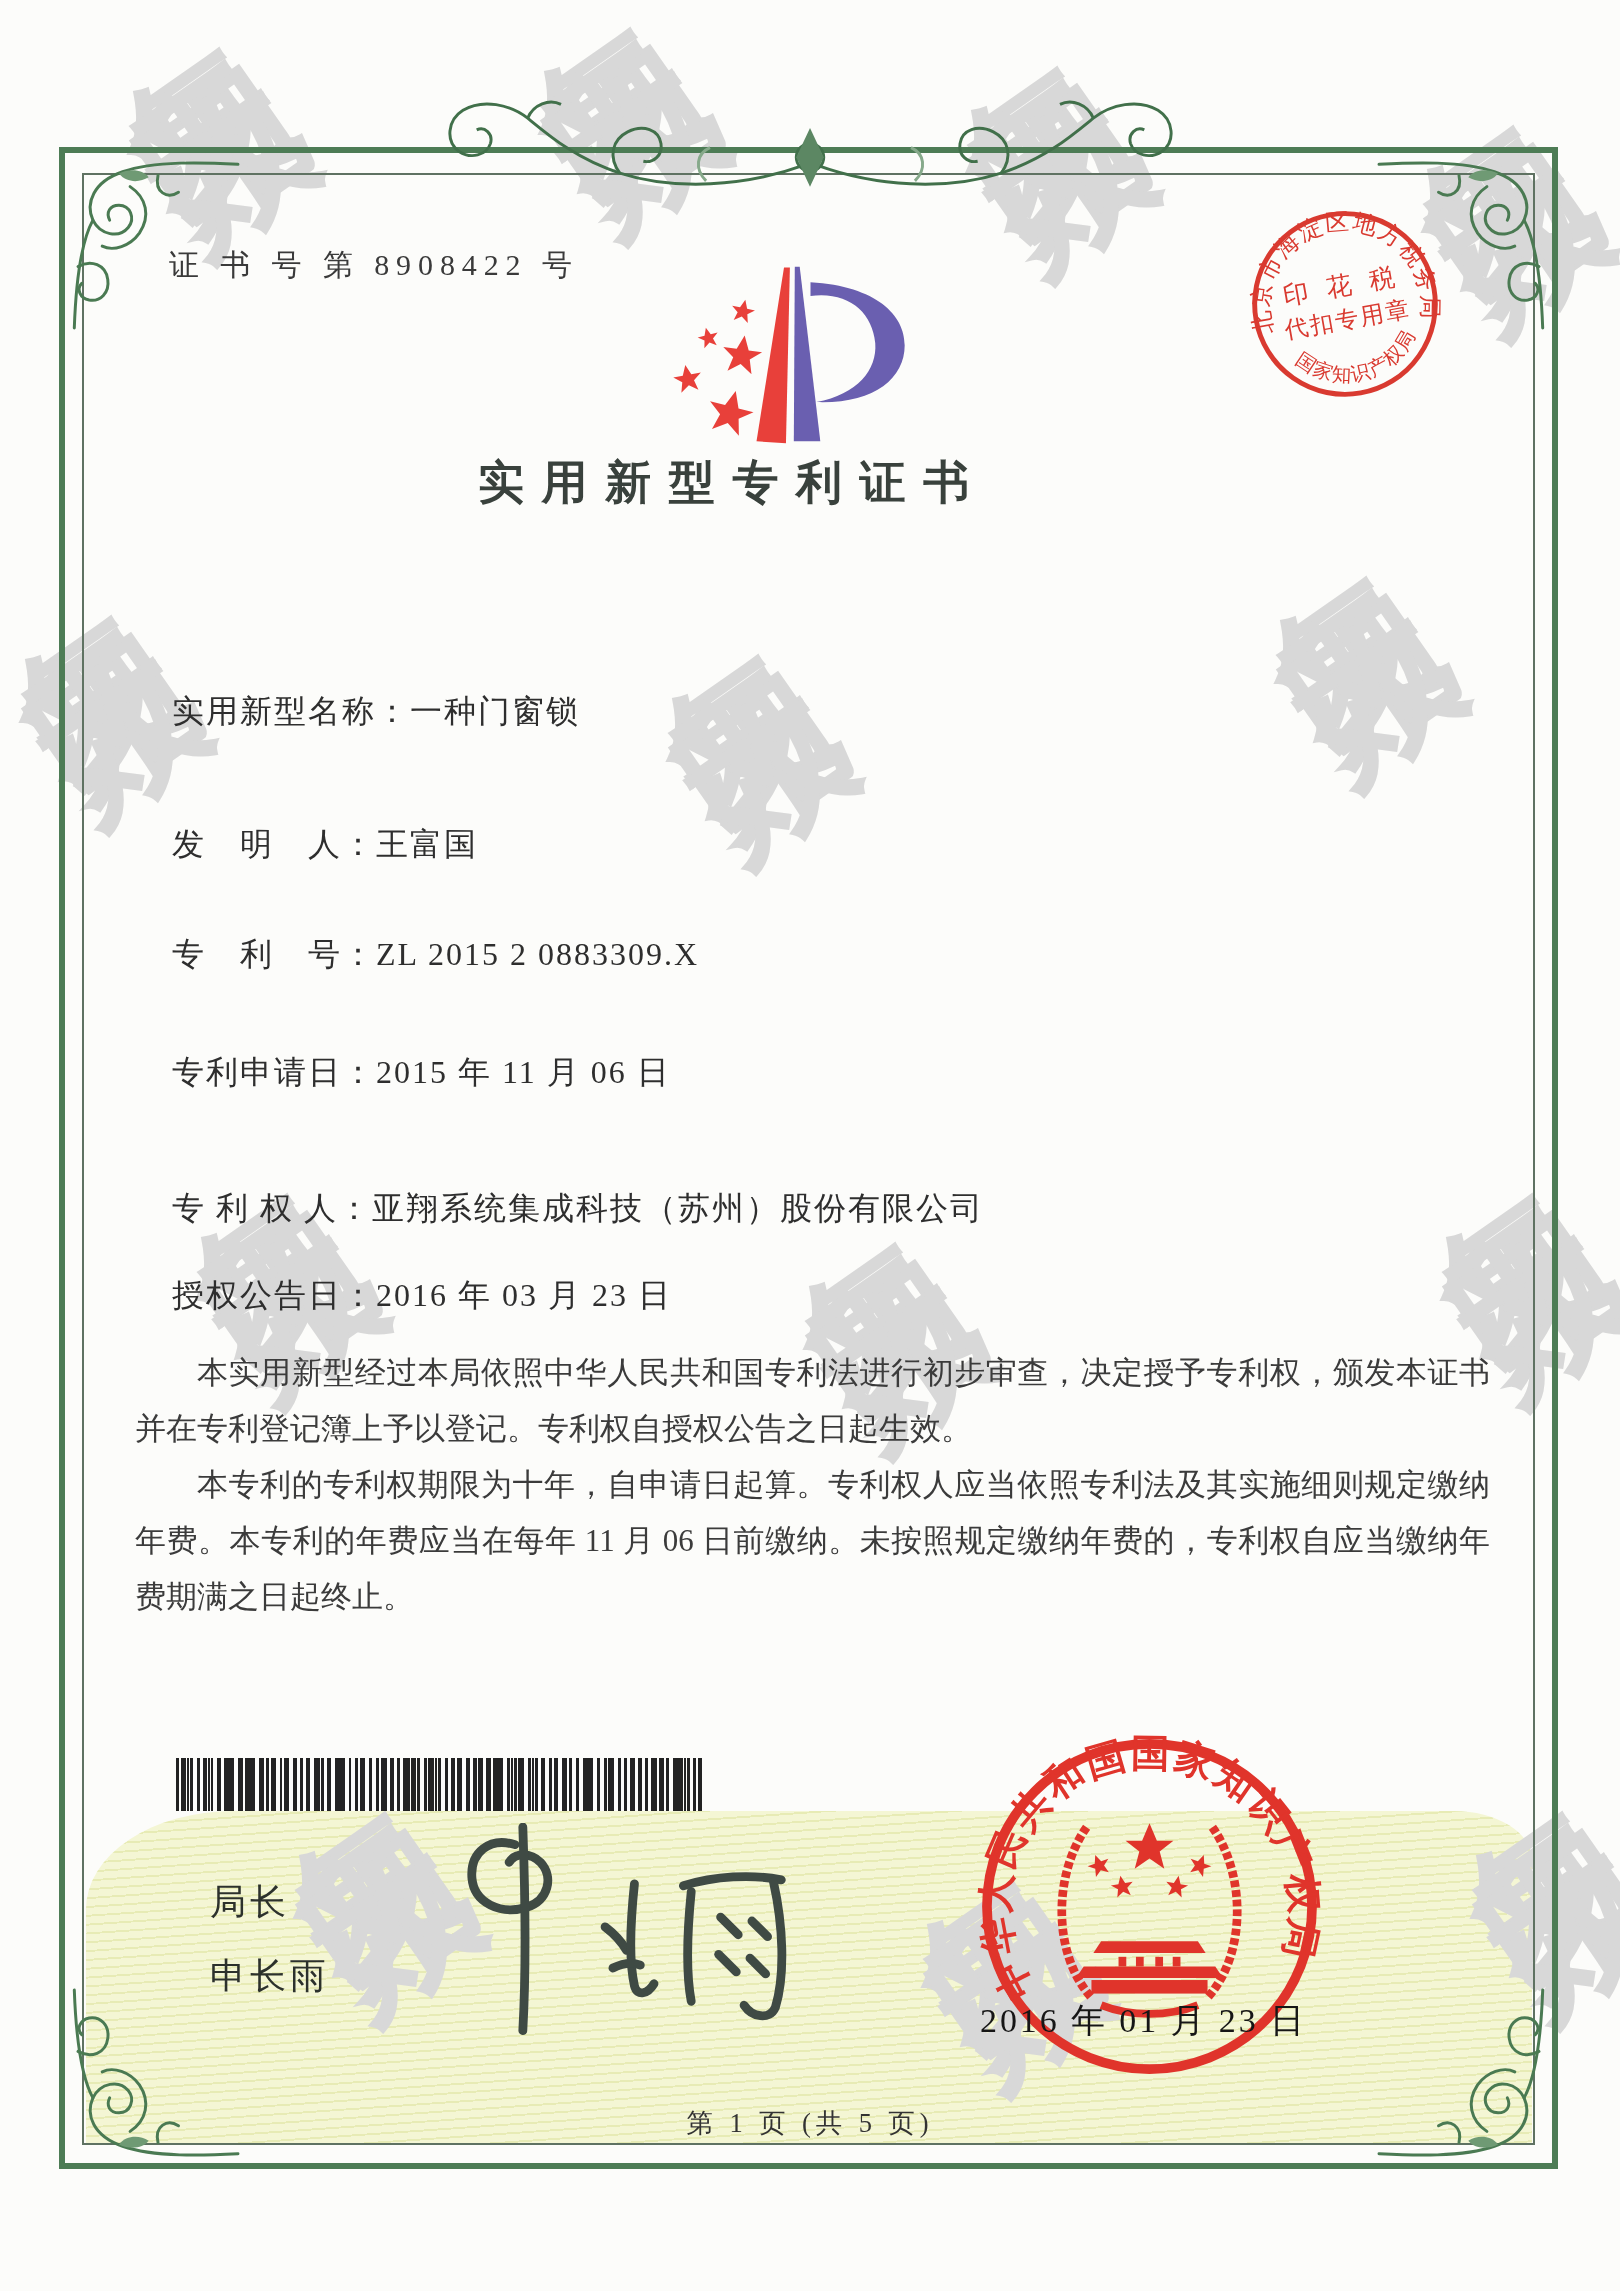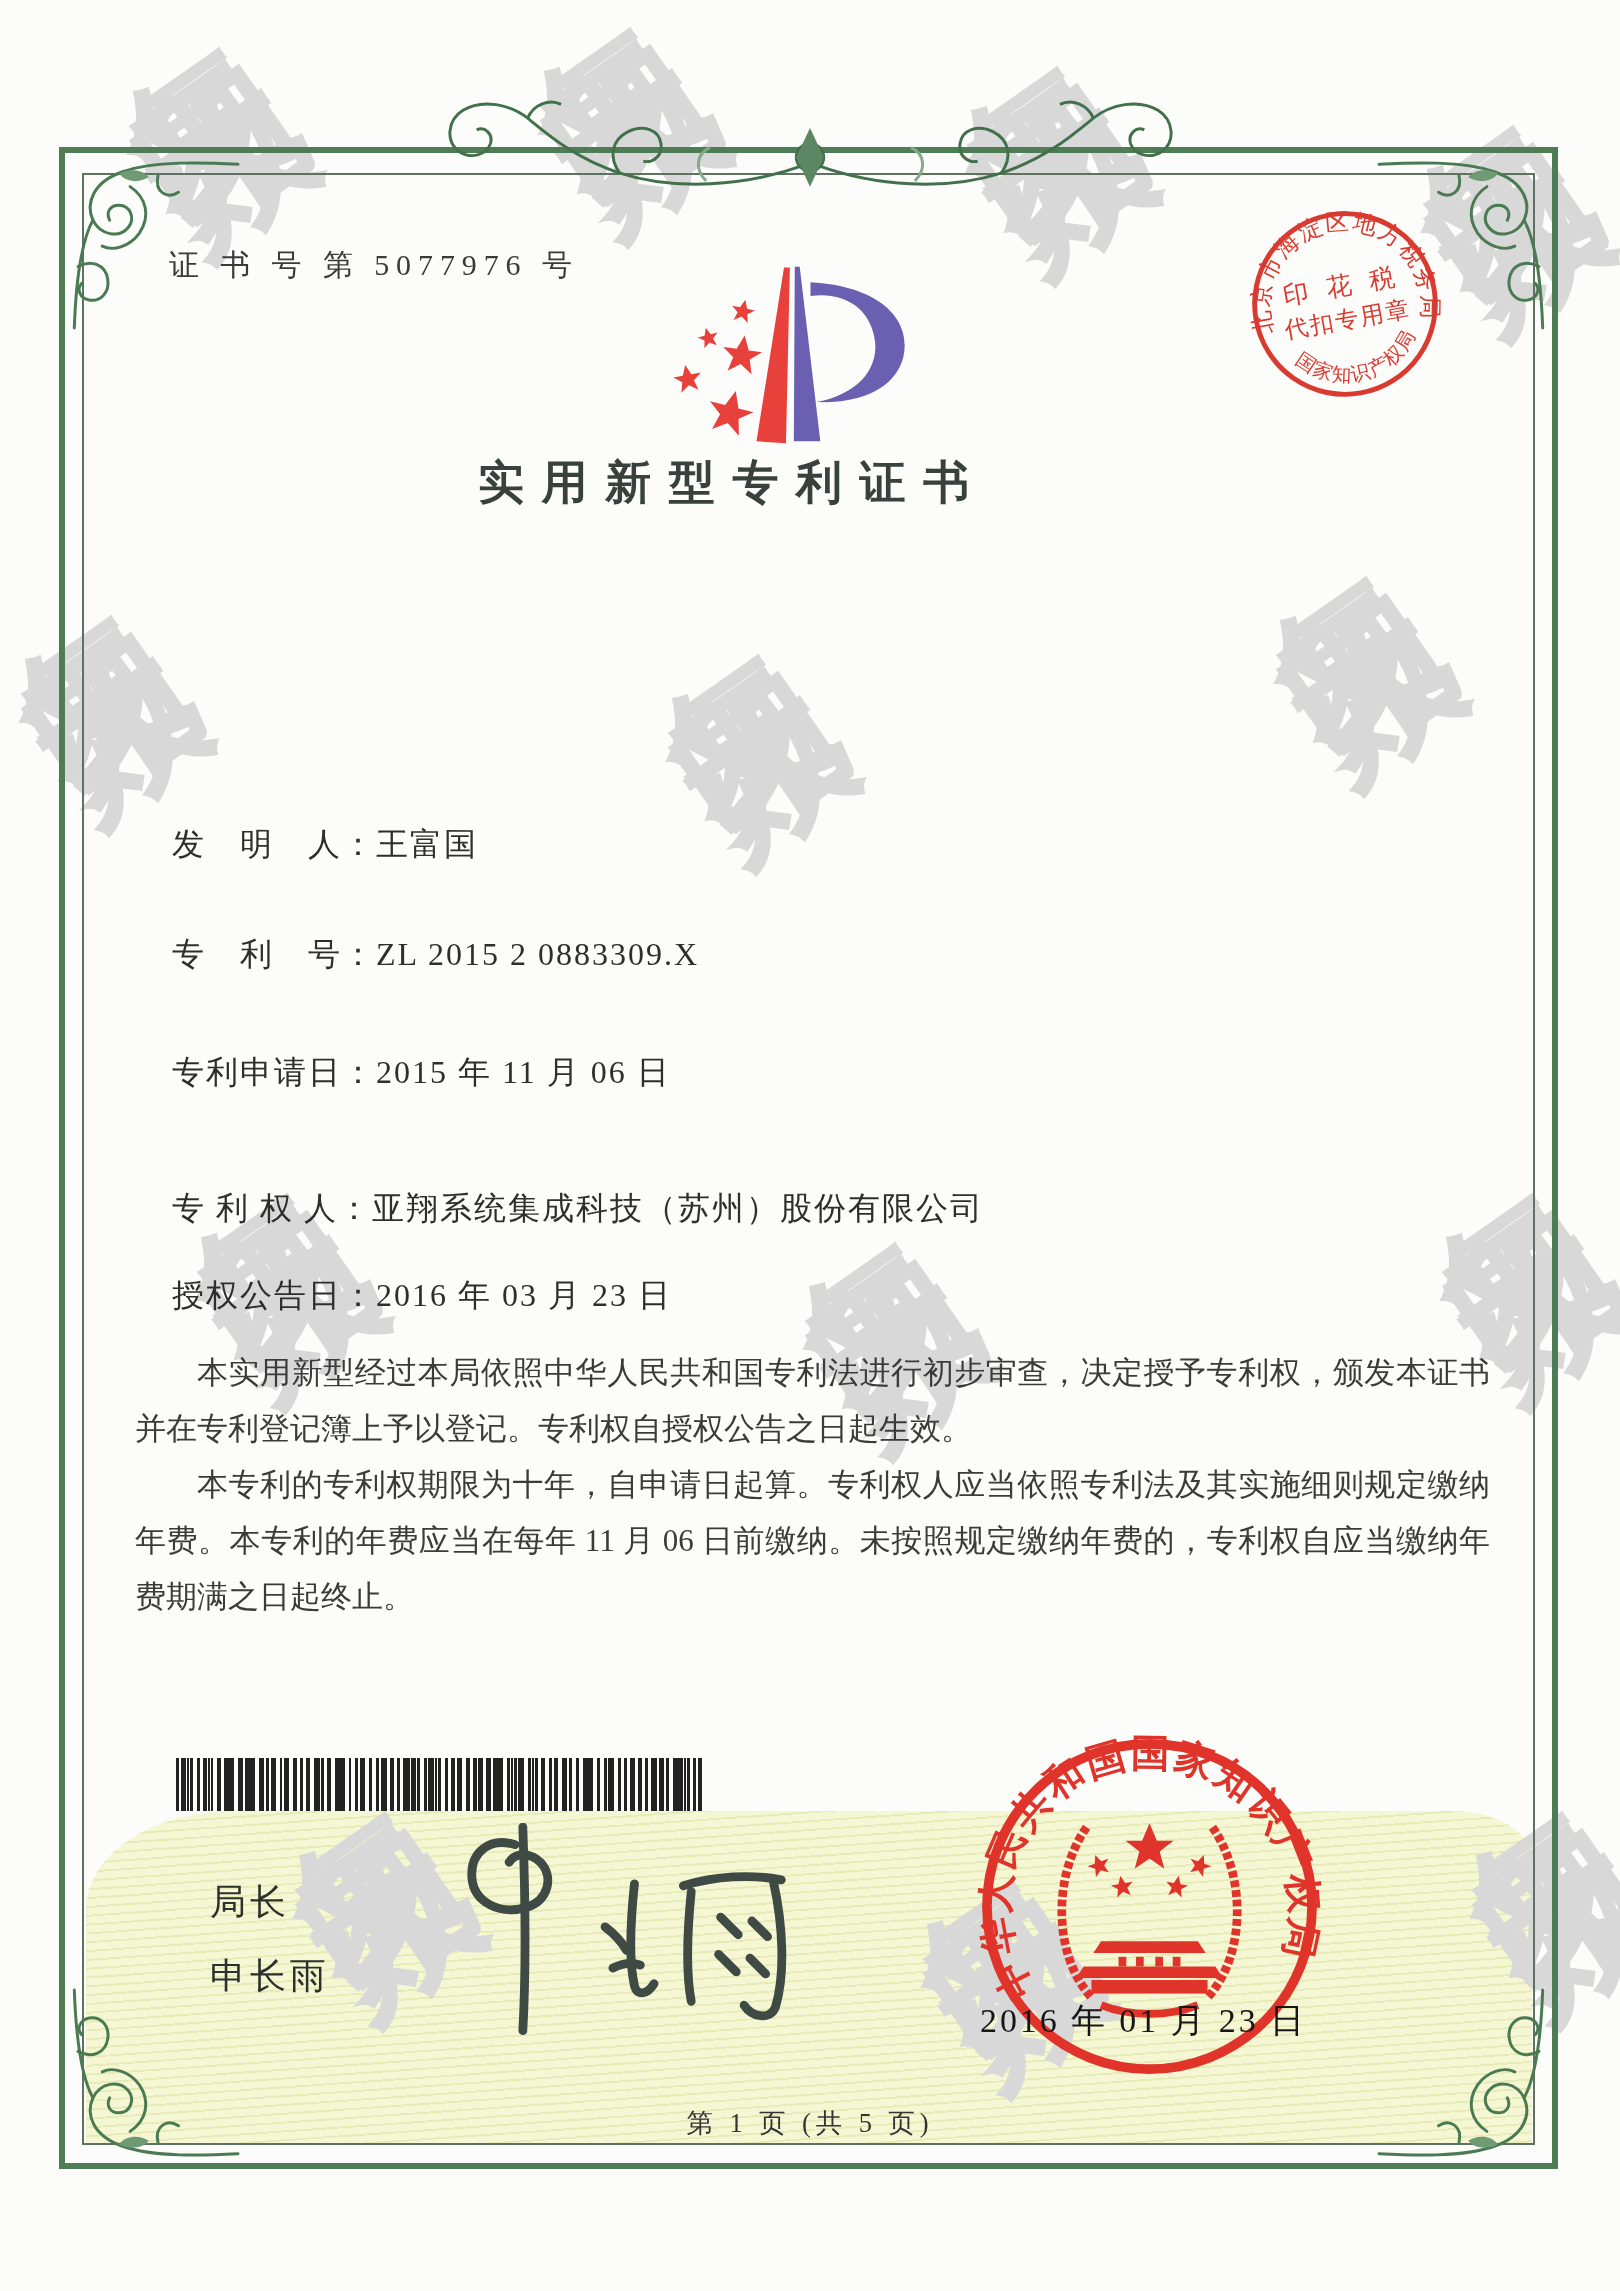--- a/index.html
+++ b/index.html
@@ -113,23 +113,24 @@
       <use href="#st" transform="translate(62,135) scale(1.5) rotate(-10)"></use>
       <use href="#st" transform="translate(105,170) scale(2.4) rotate(14)"></use>
       <path d="M160,21 L166,21 L162,200 L132,198 Z"></path>
     </g>
     <g fill="#6a5fb0">
       <path d="M171,20 L176,20 L197,198 L170,198 Z"></path>
       <path d="M187,36 C255,40 283,70 283,100 C283,135 250,160 193,158 C235,150 255,125 253,98 C250,66 225,45 187,50 Z"></path>
     </g>
   </svg>
 
-  <div class="ct certno">证 书 号 第 5077976 号</div>
+  <div class="ct certno">证 书 号 第 8908422 号</div>
   <div class="ct title">实用新型专利证书</div>
 
+  <div class="ct field f-name">实用新型名称：一种门窗锁</div>
   <div class="ct field f-inv">发　明　人：王富国</div>
   <div class="ct field f-pat">专　利　号：ZL 2015 2 0883309.X</div>
   <div class="ct field f-fil">专利申请日：2015 年 11 月 06 日</div>
   <div class="ct field f-own">专 利 权 人：亚翔系统集成科技（苏州）股份有限公司</div>
   <div class="ct field f-grant">授权公告日：2016 年 03 月 23 日</div>
 
   <div class="ct bodytext">
     <p>本实用新型经过本局依照中华人民共和国专利法进行初步审查，决定授予专利权，颁发本证书并在专利登记簿上予以登记。专利权自授权公告之日起生效。</p>
     <p>本专利的专利权期限为十年，自申请日起算。专利权人应当依照专利法及其实施细则规定缴纳年费。本专利的年费应当在每年 11 月 06 日前缴纳。未按照规定缴纳年费的，专利权自应当缴纳年费期满之日起终止。</p>
   </div>

